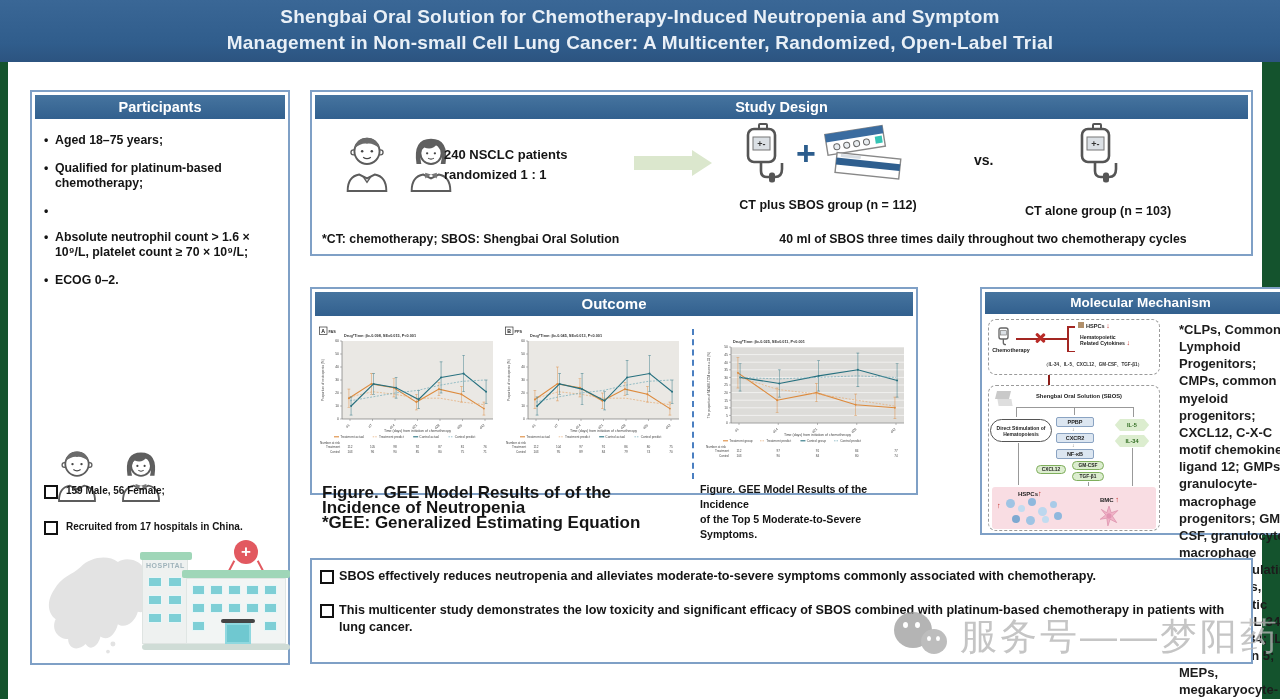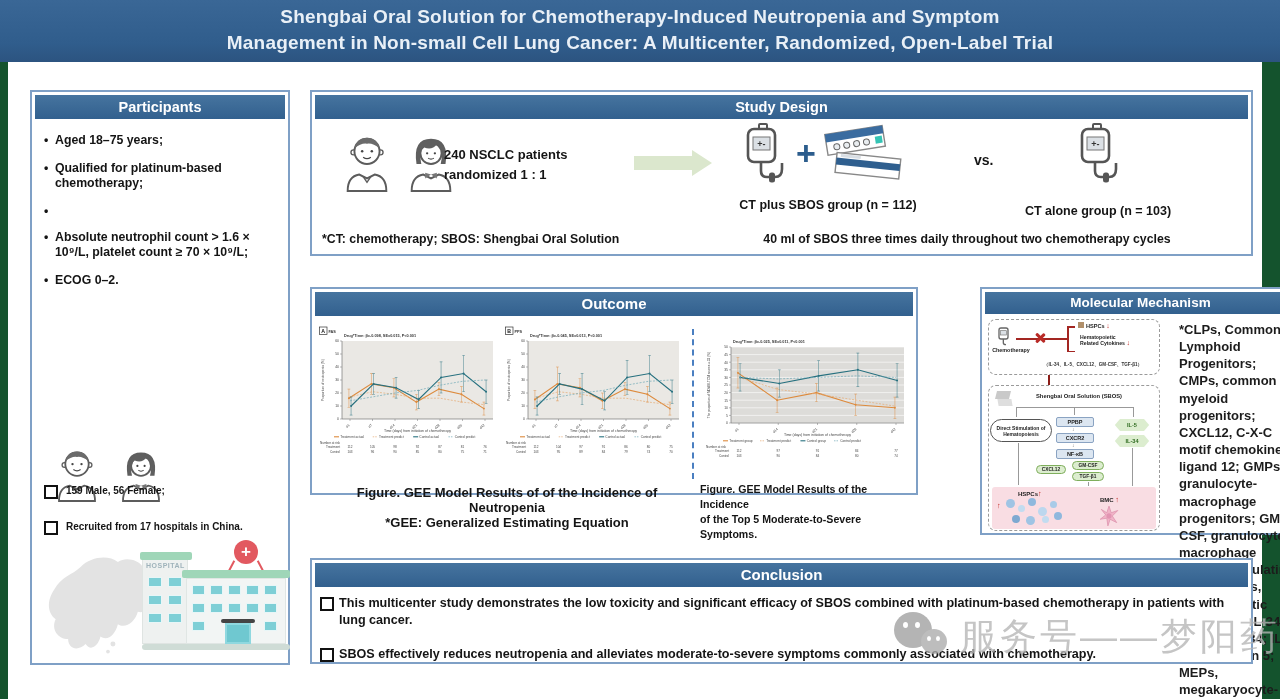--- a/index.html
+++ b/index.html
@@ -19,21 +19,21 @@
   
   .sd-text{position:absolute;font-weight:bold;font-size:13px;line-height:20px;}
   .garrow{position:absolute;display:flex;align-items:center;}
   .garrow .bar{width:58px;height:14px;background:#dbe7cd;}
   .garrow .head{width:0;height:0;border-top:13px solid transparent;border-bottom:13px solid transparent;border-left:20px solid #dbe7cd;}
   .plus{position:absolute;color:#2c5d8d;font-size:34px;font-weight:bold;}
   .grp{position:absolute;font-size:12.5px;font-weight:bold;text-align:center;}
   .note{position:absolute;font-size:12.3px;font-weight:bold;}
   
   .divider{position:absolute;border-left:2px dashed #4a7fc1;}
-  .cap{position:absolute;font-size:13px;font-weight:bold;line-height:15px;text-align:center;}
+  .cap{position:absolute;font-size:17px;font-weight:bold;line-height:15px;}
   .cap2{position:absolute;font-size:10.6px;font-weight:bold;line-height:15px;}
   
   .mech-body{position:absolute;left:6px;top:30px;width:309px;height:212px;display:flex;}
   .mech-diagram{position:relative;width:174px;height:212px;flex:0 0 auto;}
   .mech-text{flex:1;font-size:13px;font-weight:bold;line-height:1.32;color:#1c1c1c;padding:2px 2px 0 5px;margin-left:12px;}
   .mnode{position:absolute;box-sizing:border-box;font-weight:bold;color:#222;text-align:center;}
   .dashbox{border:1px dashed #9a9a9a;border-radius:8px;}
   .xmark{width:12px;height:12px;}
   .xmark::before,.xmark::after{content:"";position:absolute;left:5px;top:0;width:2.6px;height:12px;background:#b92b27;border-radius:1px;}
   .xmark::before{transform:rotate(45deg);}
@@ -240,21 +240,21 @@
       <rect x="13" y="14" width="17" height="13" fill="#dbe0e5" stroke="#777" stroke-width="1"></rect>
       <text x="21.5" y="24" font-size="9" font-weight="bold" fill="#333" text-anchor="middle">+-</text>
       <path d="M21 39 L21 48 Q21 54 27 54 L30 54" fill="none" stroke="#555" stroke-width="2.6"></path>
       <rect x="29" y="49.5" width="6" height="10" rx="2.5" fill="#555"></rect>
       <path d="M35 54 Q42 54 42 46 L42 40" fill="none" stroke="#555" stroke-width="2.6"></path>
     </svg>
 
     <div class="grp" style="left:694px;top:112px;width:184px;">CT alone group (n = 103)</div>
 
     <div class="note" style="left:10px;top:140px;">*CT: chemotherapy; SBOS: Shengbai Oral Solution</div>
-    <div class="note" style="left:420px;top:140px;width:470px;text-align:center;">40 ml of SBOS three times daily throughout two chemotherapy cycles</div>
+    <div class="note" style="left:436px;top:140px;width:470px;text-align:center;">40 ml of SBOS three times daily throughout two chemotherapy cycles</div>
   </div>
 
   <div class="panel" style="left:310px;top:287px;width:608px;height:208px;">
     <div class="phead" style="font-size:15px;">Outcome</div>
     <div style="position:absolute;left:6px;top:36px;"><svg viewBox="0 0 181 152" width="181" height="152">
           <rect x="24" y="16" width="151" height="78" fill="#eae8e4"></rect>
           <line x1="24" x2="24" y1="16" y2="94" stroke="#777" stroke-width="0.7"></line>
           <line x1="24" x2="175" y1="94" y2="94" stroke="#777" stroke-width="0.7"></line>
           <line x1="22" x2="24" y1="94" y2="94" stroke="#777" stroke-width="0.5"></line>
           <text x="21" y="95.3" font-size="3.4" text-anchor="end" fill="#444">0</text>
@@ -705,30 +705,29 @@
         <svg width="26" height="22" viewBox="0 0 20 20" style="position:absolute;left:108px;top:186px;">
           <path d="M10 1 L12 7 L18 5 L13 10 L17 16 L11 13 L9 19 L8 12 L2 13 L7 9 L3 4 L8 7 Z" fill="#f0b3c7" stroke="#d98aa6" stroke-width="0.6"></path>
           <circle cx="10" cy="10" r="2.4" fill="#e294b2"></circle>
         </svg>
       </div>
       <div class="mech-text">*CLPs, Common Lymphoid Progenitors; CMPs, common myeloid progenitors; CXCL12, C-X-C motif chemokine ligand 12; GMPs, granulocyte-macrophage progenitors; GM-CSF, granulocyte-macrophage colony-stimulating factor; HSCs, hematopoietic stem cells; IL-34, interleukin 34; IL-5, interleukin 5; MEPs, megakaryocyte-erythroid progenitors; MPPs, multipotent progenitor cells; PPBP, pro-platelet basic protein; TGF-β1, transforming growth factor-β1.</div>
     </div>
   </div>
 
   <div class="panel" style="left:310px;top:558px;width:943px;height:106px;">
-    <div class="phead" style="font-size:15px;">Conclusion</div>
     <div class="conc-list">
 
     <div class="conc-item">
           <span class="cbox"></span>
-          <span>This multicenter study demonstrates the low toxicity and significant efficacy of SBOS combined with platinum-based chemotherapy in patients with lung cancer.</span>
+          <span>SBOS effectively reduces neutropenia and alleviates moderate-to-severe symptoms commonly associated with chemotherapy.</span>
         </div>
         <div class="conc-item">
           <span class="cbox"></span>
-          <span>SBOS effectively reduces neutropenia and alleviates moderate-to-severe symptoms commonly associated with chemotherapy.</span>
+          <span>This multicenter study demonstrates the low toxicity and significant efficacy of SBOS combined with platinum-based chemotherapy in patients with lung cancer.</span>
         </div>
       </div>
   </div>
 
   <div class="watermark">
     <div class="wm-icon">
       <div class="wm-c1"></div>
         <div class="wm-c2"></div>
     </div>
     <div class="wm-text">服务号——梦阳药业</div>

